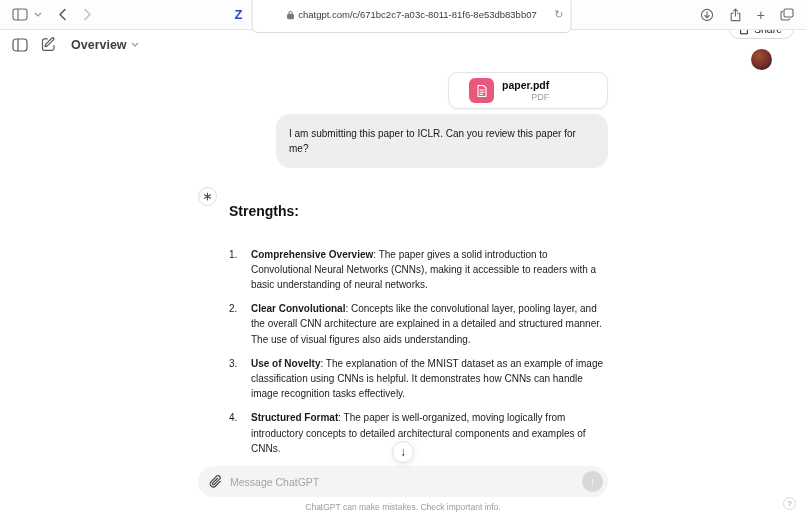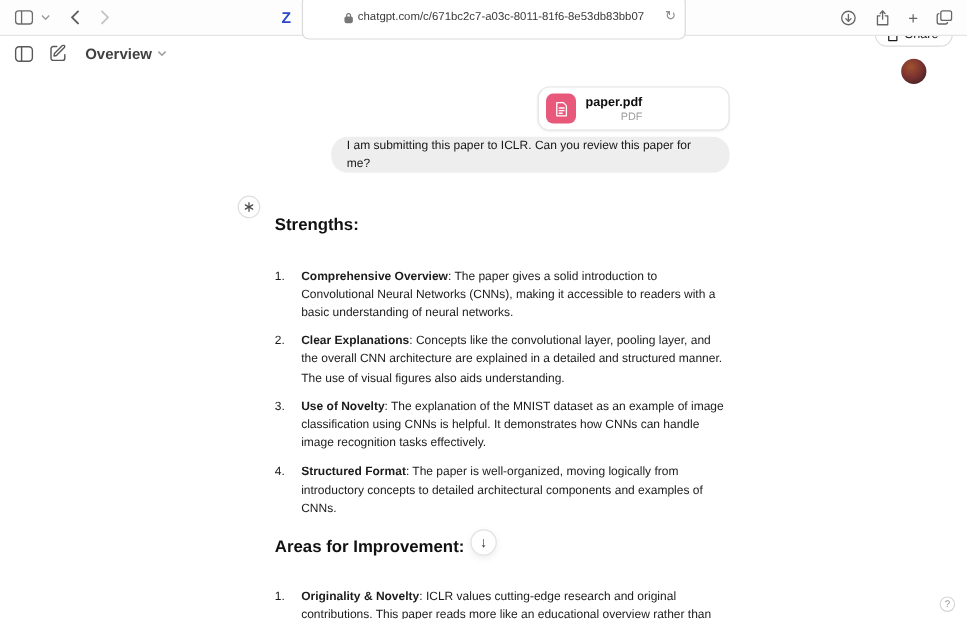--- a/index.html
+++ b/index.html
@@ -34,29 +34,29 @@
   .avatar { width:21px; height:21px; border-radius:50%;
     background:radial-gradient(circle at 38% 32%, #a0522d 0%, #7c3330 45%, #2e1a20 100%); }
 
   
   .chat { position:relative; height:457px; overflow:hidden; }
   .content { width:410px; margin:0 auto; padding-top:13px; font-size:10px;
     color:#1b1b1b; line-height:1.52; }
 
   .attach-row { display:flex; justify-content:flex-end; }
   .attach-card { width:160px; display:flex; align-items:center; gap:8px; background:#fff;
-    border:1px solid #e4e4e4; border-radius:10px; padding:5px 6px;
+    border:1px solid #e4e4e4; border-radius:10px; padding:5px 20px;
     box-shadow:0 1px 2px rgba(0,0,0,.05); }
   .pdf-icon { width:25px; height:25px; border-radius:6px; display:flex;
     align-items:center; justify-content:center; flex:none; }
   .attach-name { font-size:10.5px; font-weight:700; color:#0d0d0d; line-height:1.2; }
   .attach-type { font-size:9px; color:#9c9c9c; margin-top:2px; line-height:1;text-align:right; }
 
   .bubble-row { display:flex; justify-content:flex-end; margin-top:5px; }
-  .user-bubble { background:#eeeeee; border-radius:14px; padding:0 13px;
+  .user-bubble { background:#eeeeee; border-radius:14px; padding:12px 13px;
     width:332px; font-size:10px; color:#161616; }
 
   .assistant { display:flex; gap:12px; margin-top:20px; }
   .ai-logo { width:19px; height:19px; border-radius:50%; border:1px solid #dedede;
     display:flex; align-items:center; justify-content:center; flex:none; margin-top:-1px; background:#fff; }
   .ai-body { flex:1; min-width:0; }
   .ai-body p.intro { margin-bottom:10px; }
   .md-heading { font-size:14px; font-weight:700; color:#111; margin:13px 0 24px; }
   .md-list { list-style:none; }
   .md-list li { display:flex; margin-bottom:9px; }
@@ -229,21 +229,21 @@
         <div class="md-heading">Strengths:</div>
         <ol class="md-list">
           <li>
             <span class="li-num">1.</span>
               <span class="li-gap"></span>
             <span class="li-body"><b>Comprehensive Overview</b><span>: The paper gives a solid introduction to Convolutional Neural Networks (CNNs), making it accessible to readers with a basic understanding of neural networks.</span></span>
           </li>
           <li>
             <span class="li-num">2.</span>
               <span class="li-gap"></span>
-            <span class="li-body"><b>Clear Explanations</b><span>: Concepts like the convolutional layer, pooling layer, and the overall CNN architecture are explained in a detailed and structured manner. The use of visual figures also aids understanding.</span></span>
+            <span class="li-body"><b>Clear Convolutional</b><span>: Concepts like the convolutional layer, pooling layer, and the overall CNN architecture are explained in a detailed and structured manner. The use of visual figures also aids understanding.</span></span>
           </li>
           <li>
             <span class="li-num">3.</span>
               <span class="li-gap"></span>
             <span class="li-body"><b>Use of Novelty</b><span>: The explanation of the MNIST dataset as an example of image classification using CNNs is helpful. It demonstrates how CNNs can handle image recognition tasks effectively.</span></span>
           </li>
           <li>
             <span class="li-num">4.</span>
               <span class="li-gap"></span>
             <span class="li-body"><b>Structured Format</b><span>: The paper is well-organized, moving logically from introductory concepts to detailed architectural components and examples of CNNs.</span></span>
@@ -259,17 +259,31 @@
           </li>
         </ol>
       </div>
     </div>
   </div>
 
   <div class="scroll-btn">
     <span>↓</span>
   </div>
 
+  <div class="composer-wrap">
+    <div class="composer">
+      <span class="icon-btn">
+        <svg width="13" height="14" viewBox="0 0 13 14" fill="none" stroke="#3d3d3d" stroke-width="1.15" stroke-linecap="round" stroke-linejoin="round">
+          <path d="M11.3 6.3 L6.6 11 a3.1 3.1 0 0 1 -4.4 -4.4 L7.6 1.2 a2.07 2.07 0 0 1 2.93 2.93 L5.3 9.4 a1.04 1.04 0 0 1 -1.47 -1.47 L8.3 3.5"></path>
+        </svg>
+      </span>
+      <input type="text" placeholder="Message ChatGPT" style="">
+      <span class="send-btn">
+        <span>↑</span>
+      </span>
+    </div>
+    <div class="disclaimer">ChatGPT can make mistakes. Check important info.</div>
+  </div>
 
   <div class="help-btn">
     <span>?</span>
   </div>
 </div>
 
 </body></html>

